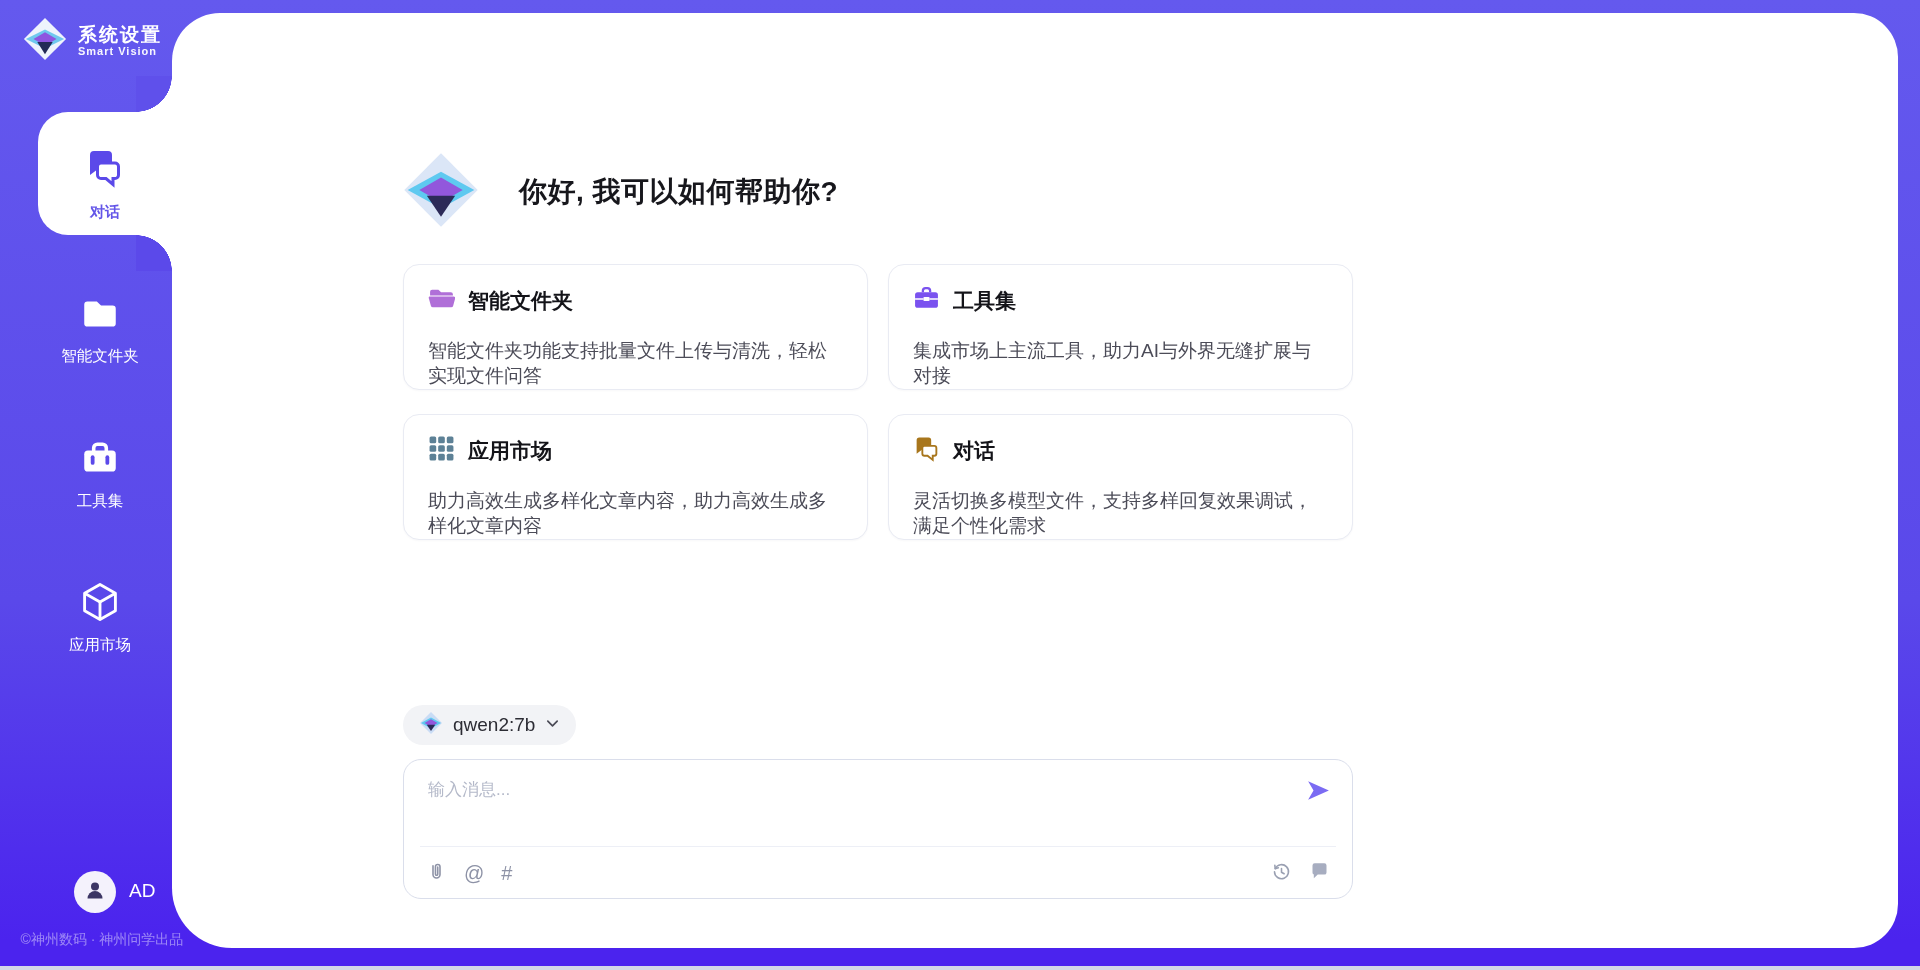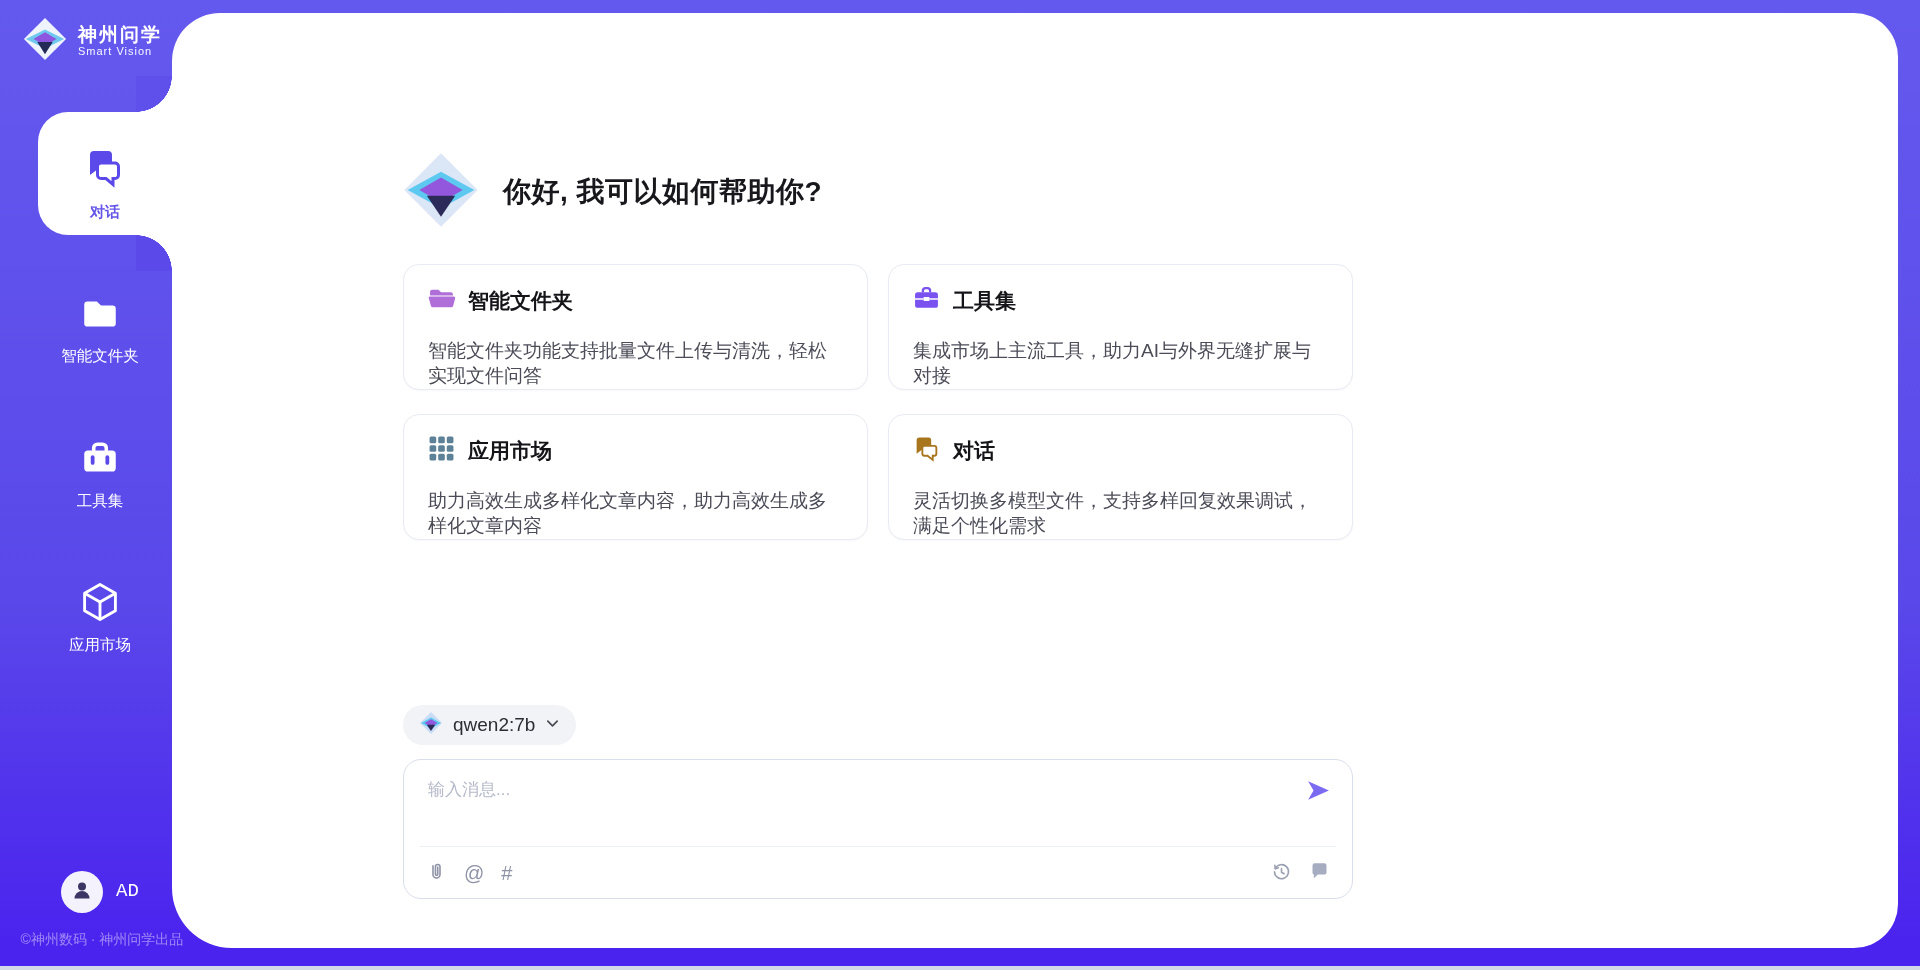--- a/index.html
+++ b/index.html
@@ -7,41 +7,41 @@
        font-family:"Liberation Sans","DejaVu Sans",sans-serif;
        background:linear-gradient(180deg,#6459ee 0%,#5a48ea 62%,#4b23ee 97%);}
   
   .panel{position:absolute;left:172px;top:13px;width:1726px;height:935px;
          background:#fff;border-radius:48px 44px 44px 60px;z-index:2;}
   .bottom-line{position:absolute;left:0;bottom:0;width:100%;height:4px;background:#d3d7e8;z-index:3;}
   
   .sidebar{position:absolute;left:0;top:0;width:172px;height:970px;z-index:3;}
   .brand{position:absolute;left:22px;top:16px;display:flex;align-items:center;gap:10px;color:#fff;}
   .brand-name{font-size:19px;font-weight:bold;letter-spacing:2px;line-height:1.05;}
-  .brand-sub{font-size:11px;letter-spacing:1px;opacity:.95;}
+  .brand-sub{font-size:11px;letter-spacing:1px;opacity:.95;font-weight:bold;}
   .active-tab{position:absolute;left:38px;top:112px;width:134px;height:123px;background:#fff;
               border-radius:30px 0 0 30px;z-index:1;}
   .active-tab::before{content:"";position:absolute;right:0;top:-36px;width:36px;height:36px;
               background:radial-gradient(circle 36px at 0 0,#5f50eb 0 35.6px,#fff 36px);}
   .active-tab::after{content:"";position:absolute;right:0;bottom:-36px;width:36px;height:36px;
               background:radial-gradient(circle 36px at 0 100%,#5b49ea 0 35.6px,#fff 36px);}
   .nav-item{position:absolute;left:14px;width:172px;display:flex;flex-direction:column;
             align-items:center;gap:7px;color:#fff;cursor:pointer;z-index:2;}
   .nav-item .nav-label{font-size:15.5px;}
   .nav-item.active{left:38px;width:134px;color:#6355e8;}
   .nav-item.active .nav-label{font-size:15px;font-weight:bold;}
-  .user-row{position:absolute;left:4px;top:871px;width:192px;height:44px;z-index:2;cursor:pointer;font-family:Liberation Mono, monospace;}
+  .user-row{position:absolute;left:17px;top:871px;width:192px;height:44px;z-index:2;cursor:pointer;}
   .user-avatar{position:absolute;left:57px;top:0;width:42px;height:42px;border-radius:50%;
                background:#f4f2fc;display:flex;align-items:center;justify-content:center;}
   .user-label{position:absolute;left:112px;top:9px;font-size:19px;color:#fff;}
   .side-footer{position:absolute;left:16px;top:931px;width:172px;text-align:center;
                font-size:14px;color:rgba(255,255,255,.45);z-index:1;}
   
   .content{position:absolute;left:403px;top:0;width:950px;height:100%;}
-  .greeting{position:absolute;left:-2px;top:150px;display:flex;align-items:center;gap:22px;}
+  .greeting{position:absolute;left:-2px;top:150px;display:flex;align-items:center;gap:38px;}
   .greeting h1{margin:0;font-size:28px;font-weight:bold;color:#17171c;letter-spacing:.5px;}
   .cards{position:absolute;left:0;top:264px;width:950px;display:grid;
          grid-template-columns:465px 465px;column-gap:20px;row-gap:24px;}
   .card{box-sizing:border-box;width:465px;height:126px;background:#fff;border:1px solid #e9ebf3;
         border-radius:16px;padding:20px 24px;cursor:pointer;box-shadow:0 1px 2px rgba(30,30,60,.03);}
   .card-head{display:flex;align-items:center;gap:13px;}
   .card-title{font-size:21px;font-weight:bold;color:#141419;}
   .card-desc{margin-top:22px;font-size:19px;line-height:1.33;color:#4c4c58;}
   .model-pill{position:absolute;left:0;top:705px;height:40px;display:inline-flex;align-items:center;
               gap:10px;padding:0 16px;background:#f2f3f6;border-radius:20px;cursor:pointer;}
@@ -72,21 +72,21 @@
     <div class="brand">
       <span>
         <svg width="46" height="46" viewBox="0 0 48 48">
           <polygon points="24,2 46,24 24,46 2,24" fill="#eef3fc"></polygon>
           <polygon points="4,24 24,14 44,24 24,34" fill="#6fc8ee"></polygon>
           <polygon points="12,24 24,17 36,24 24,31" fill="#8e55e0"></polygon>
           <polygon points="16,27 32,27 24,40" fill="#232a56"></polygon>
         </svg>
       </span>
       <div>
-        <div class="brand-name">神州问学</div>
+        <div class="brand-name">系统设置</div>
         <div class="brand-sub">Smart Vision</div>
       </div>
     </div>
 
     <div class="active-tab"></div>
 
     <div class="nav-item active" style="top:146px">
       <span>
         <svg width="46" height="46" viewBox="0 0 46 46">
           <path d="M8 9 a4 4 0 0 1 4-4 h14 a4 4 0 0 1 4 4 v10 a4 4 0 0 1 -4 4 H16 l-8 6 z" fill="#5b49e9"></path>

